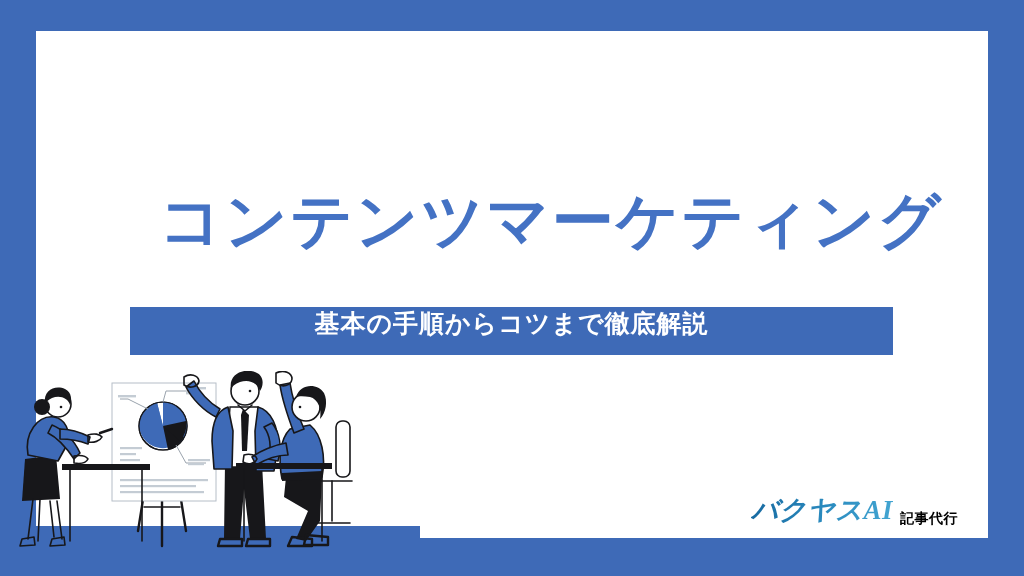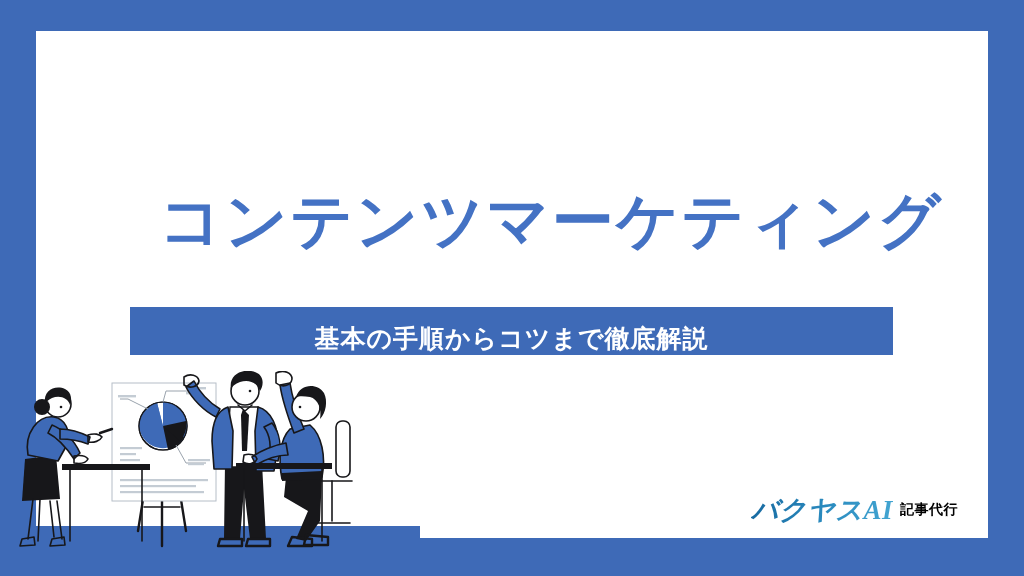--- a/index.html
+++ b/index.html
@@ -49,38 +49,38 @@
 
   
   .subtitle-bar {
     position: absolute;
     left: 130px;
     top: 307px;
     width: 763px;
     height: 48px;
     background: #3e6ab7;
     display: flex;
-    align-items: flex-end;
+    align-items: flex-start;
     justify-content: center;
   }
   .subtitle-bar .subtitle-text {
     color: #ffffff;
     font-size: 25px;
     font-weight: 700;
     letter-spacing: 1px;
     white-space: nowrap;
   }
 
   
   .logo {
     position: absolute;
     right: 66px;
     bottom: 48px;
     display: flex;
-    align-items: center;
+    align-items: flex-end;
     gap: 7px;
     user-select: none;
   }
   .logo-main {
     font-family: "Liberation Serif", "DejaVu Serif", serif;
     font-size: 27px;
     font-weight: 700;
     font-style: italic;
     letter-spacing: 0.5px;
     background: linear-gradient(100deg, #1769a0 0%, #2b8cc0 55%, #44a6d2 100%);

